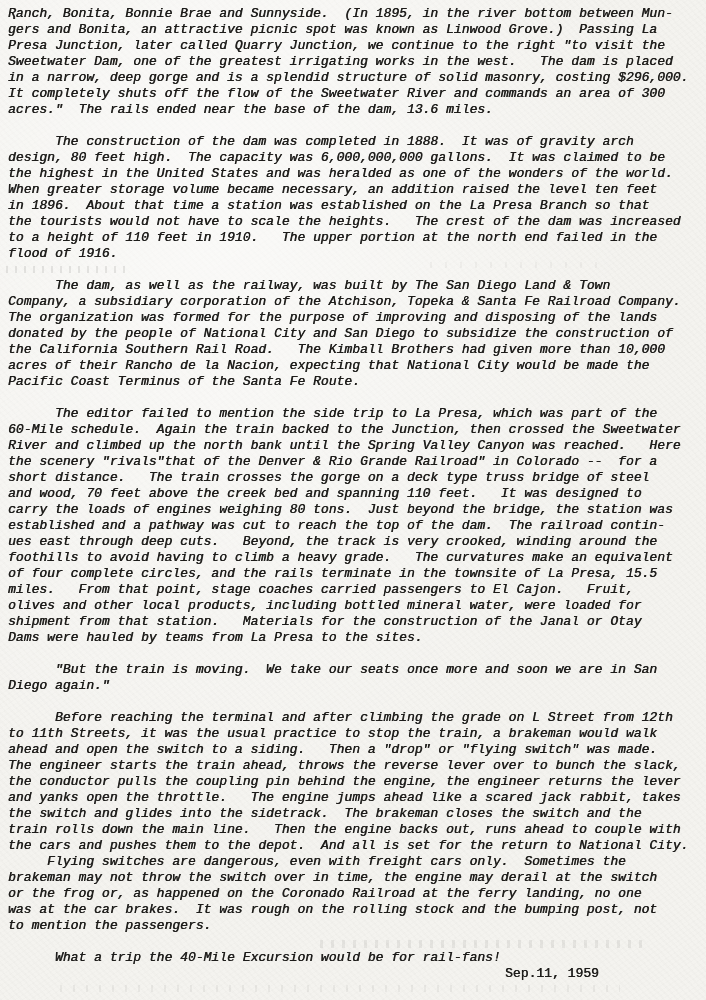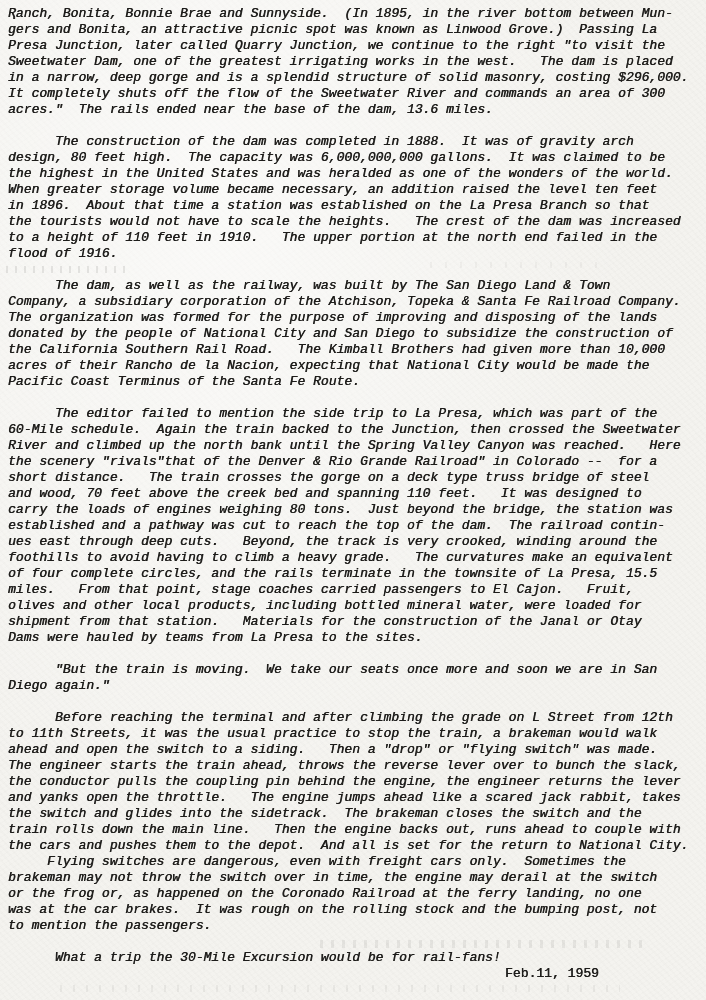--- a/index.html
+++ b/index.html
@@ -136,22 +136,22 @@
 and yanks open the throttle.   The engine jumps ahead like a scared jack rabbit, takes
 the switch and glides into the sidetrack.  The brakeman closes the switch and the
 train rolls down the main line.   Then the engine backs out, runs ahead to couple with
 the cars and pushes them to the depot.  And all is set for the return to National City.
      Flying switches are dangerous, even with freight cars only.  Sometimes the
 brakeman may not throw the switch over in time, the engine may derail at the switch
 or the frog or, as happened on the Coronado Railroad at the ferry landing, no one
 was at the car brakes.  It was rough on the rolling stock and the bumping post, not
 to mention the passengers.</div>
 
-  <div class="para tight typetext">      What a trip the 30-Mile Excursion would be for rail-fans!</div>
+  <div class="para tight typetext">      What a trip the 40-Mile Excursion would be for rail-fans!</div>
 
-  <div class="date-line typetext">Feb.11, 1959</div>
+  <div class="date-line typetext">Sep.11, 1959</div>
 
   <div class="smudge smudge-1"></div>
   <div class="smudge smudge-2"></div>
   <div class="smudge smudge-3"></div>
   <div class="smudge smudge-4"></div>
 
 </div>
 
 </body></html>

